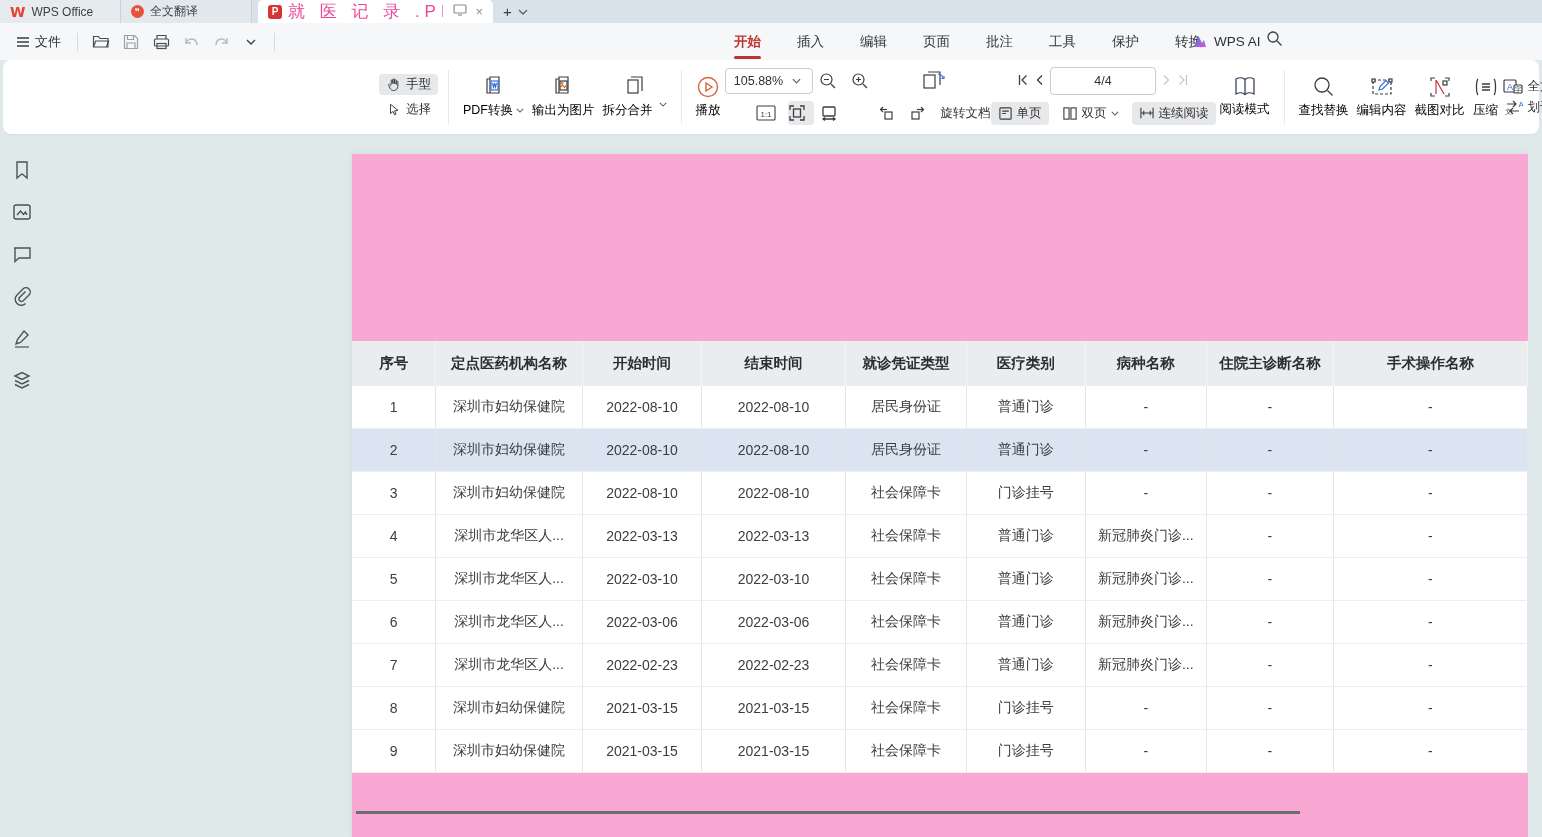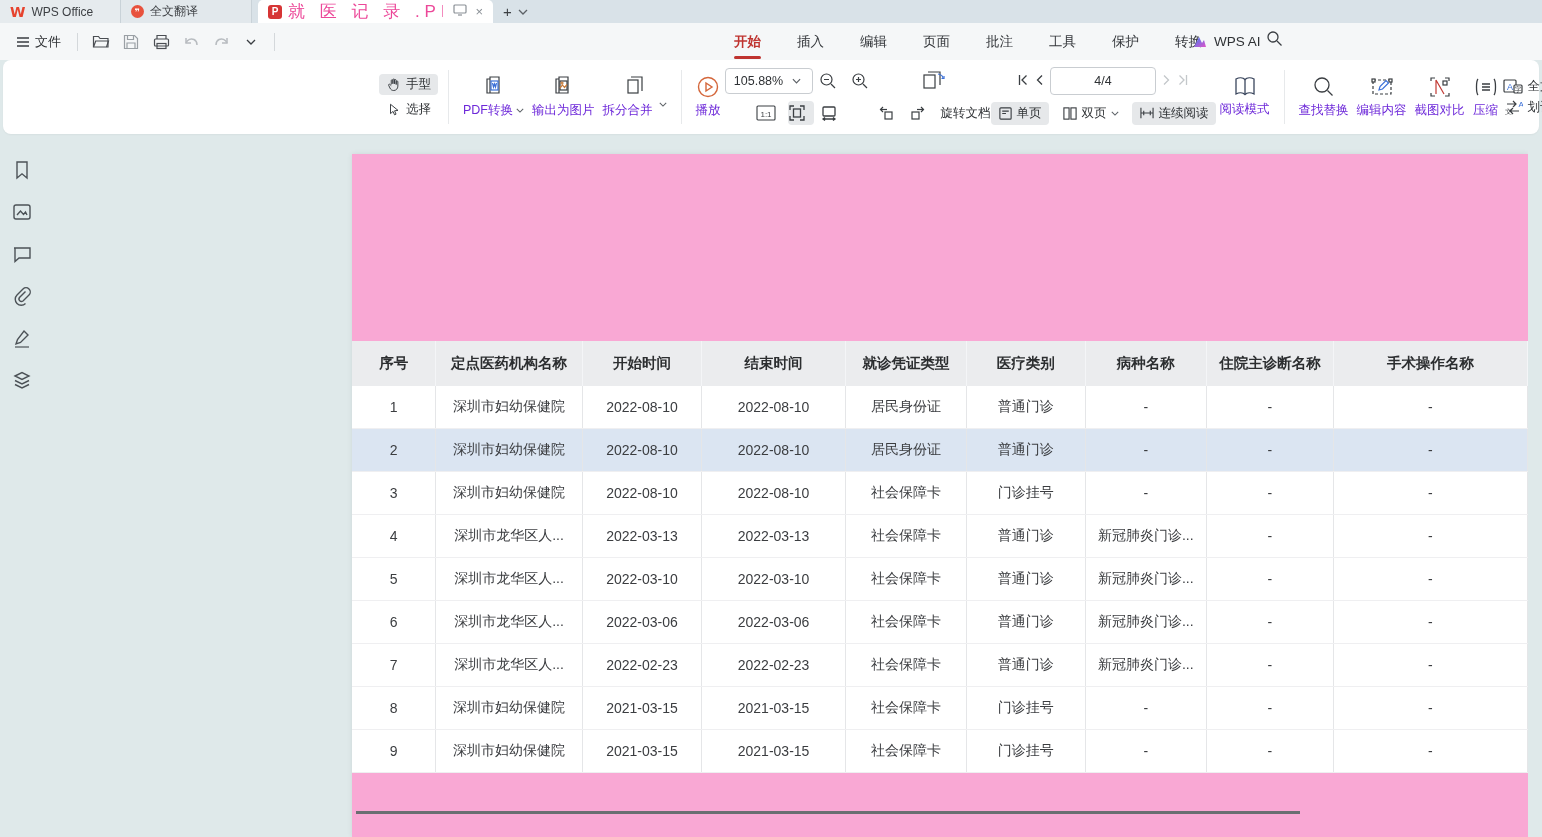--- a/index.html
+++ b/index.html
@@ -36,21 +36,21 @@
   .mb-search{position:absolute;left:1266px;top:7px;}
   
   .ribbon{position:absolute;left:3px;right:3px;top:60px;height:74px;background:#ffffff;border-radius:8px;
     display:flex;align-items:center;box-shadow:0 1px 2px rgba(0,0,0,.04);}
   .rb-pad{width:376px;flex:none;}
   .col{display:flex;flex-direction:column;align-items:center;justify-content:center;gap:2px;}
   .rrow{display:flex;align-items:center;gap:6px;height:30px;}
   .stack2{display:flex;flex-direction:column;gap:4px;}
   .tool-sm{display:flex;align-items:center;gap:5px;font-size:12.5px;color:#2f3235;padding:2px 7px;border-radius:4px;white-space:nowrap;}
   .tool-sm.sel{background:#e6e8ea;}
-  .bigbtn{display:flex;flex-direction:column;align-items:center;gap:3px;font-size:12.5px;color:#6d28d9;padding:2px 4px;white-space:nowrap;}
+  .bigbtn{display:flex;flex-direction:column;align-items:center;gap:3px;font-size:12.5px;color:#000000;padding:2px 4px;white-space:nowrap;}
   .rb-div{width:1px;height:54px;background:#e7e9eb;margin:0 10px;flex:none;}
   .zoombox{width:86px;height:24px;border:1px solid #c9cdd1;border-radius:4px;display:flex;align-items:center;}
   .zoombox input{border:none;outline:none;width:62px;font-size:12.5px;text-align:center;color:#2f3235;background:transparent;font-family:inherit;}
   .sqbtn{width:26px;height:24px;display:flex;align-items:center;justify-content:flex-start;border-radius:4px;}
   .sqbtn.sel{background:#e6e8ea;}
   .pageinput{width:100px;height:24px;border:1px solid #c9cdd1;border-radius:4px;text-align:center;font-size:12.5px;color:#2f3235;outline:none;background:#fff;font-family:inherit;}
   .navico{color:#3a3e42;}
   .navico.dis{color:#c3c7ca;}
   .pill{display:flex;align-items:center;gap:4px;font-size:12.5px;color:#2f3235;padding:3px 7px;border-radius:4px;white-space:nowrap;}
   .pill.sel{background:#e6e8ea;}

